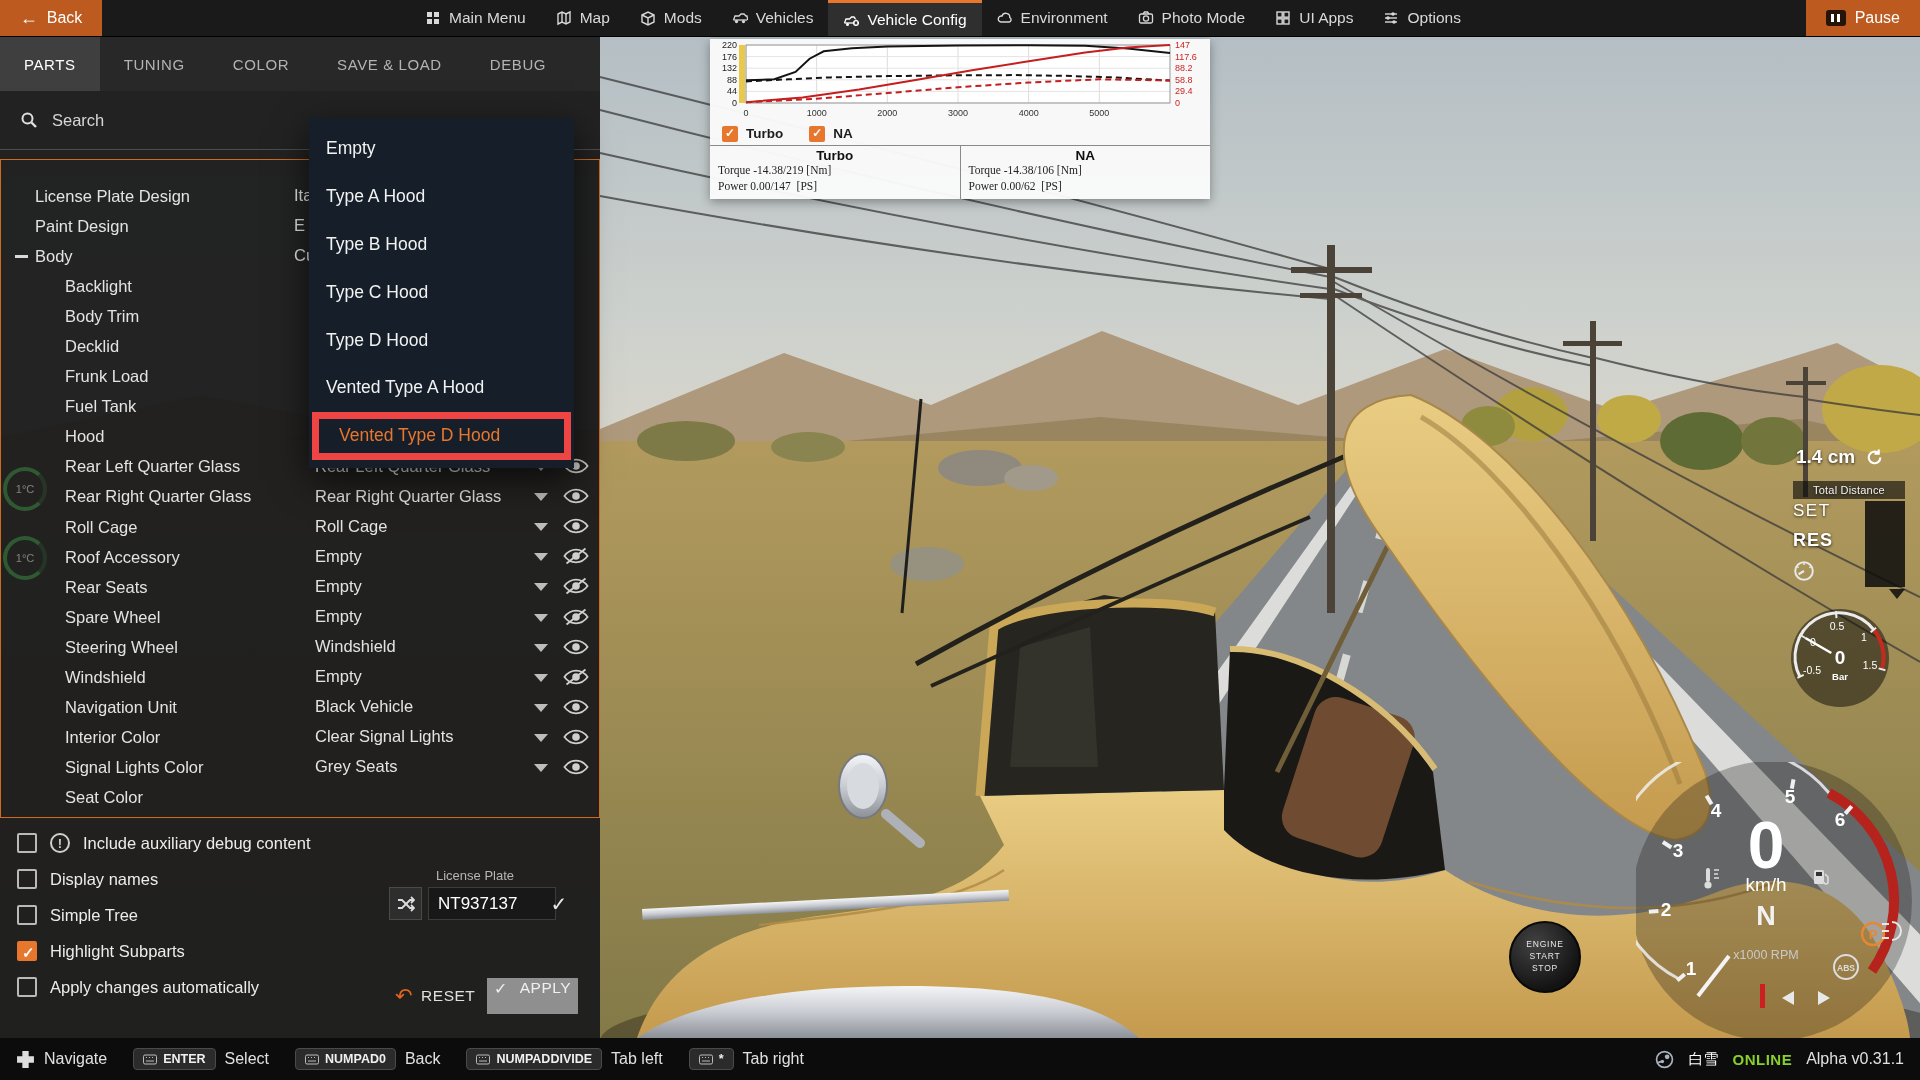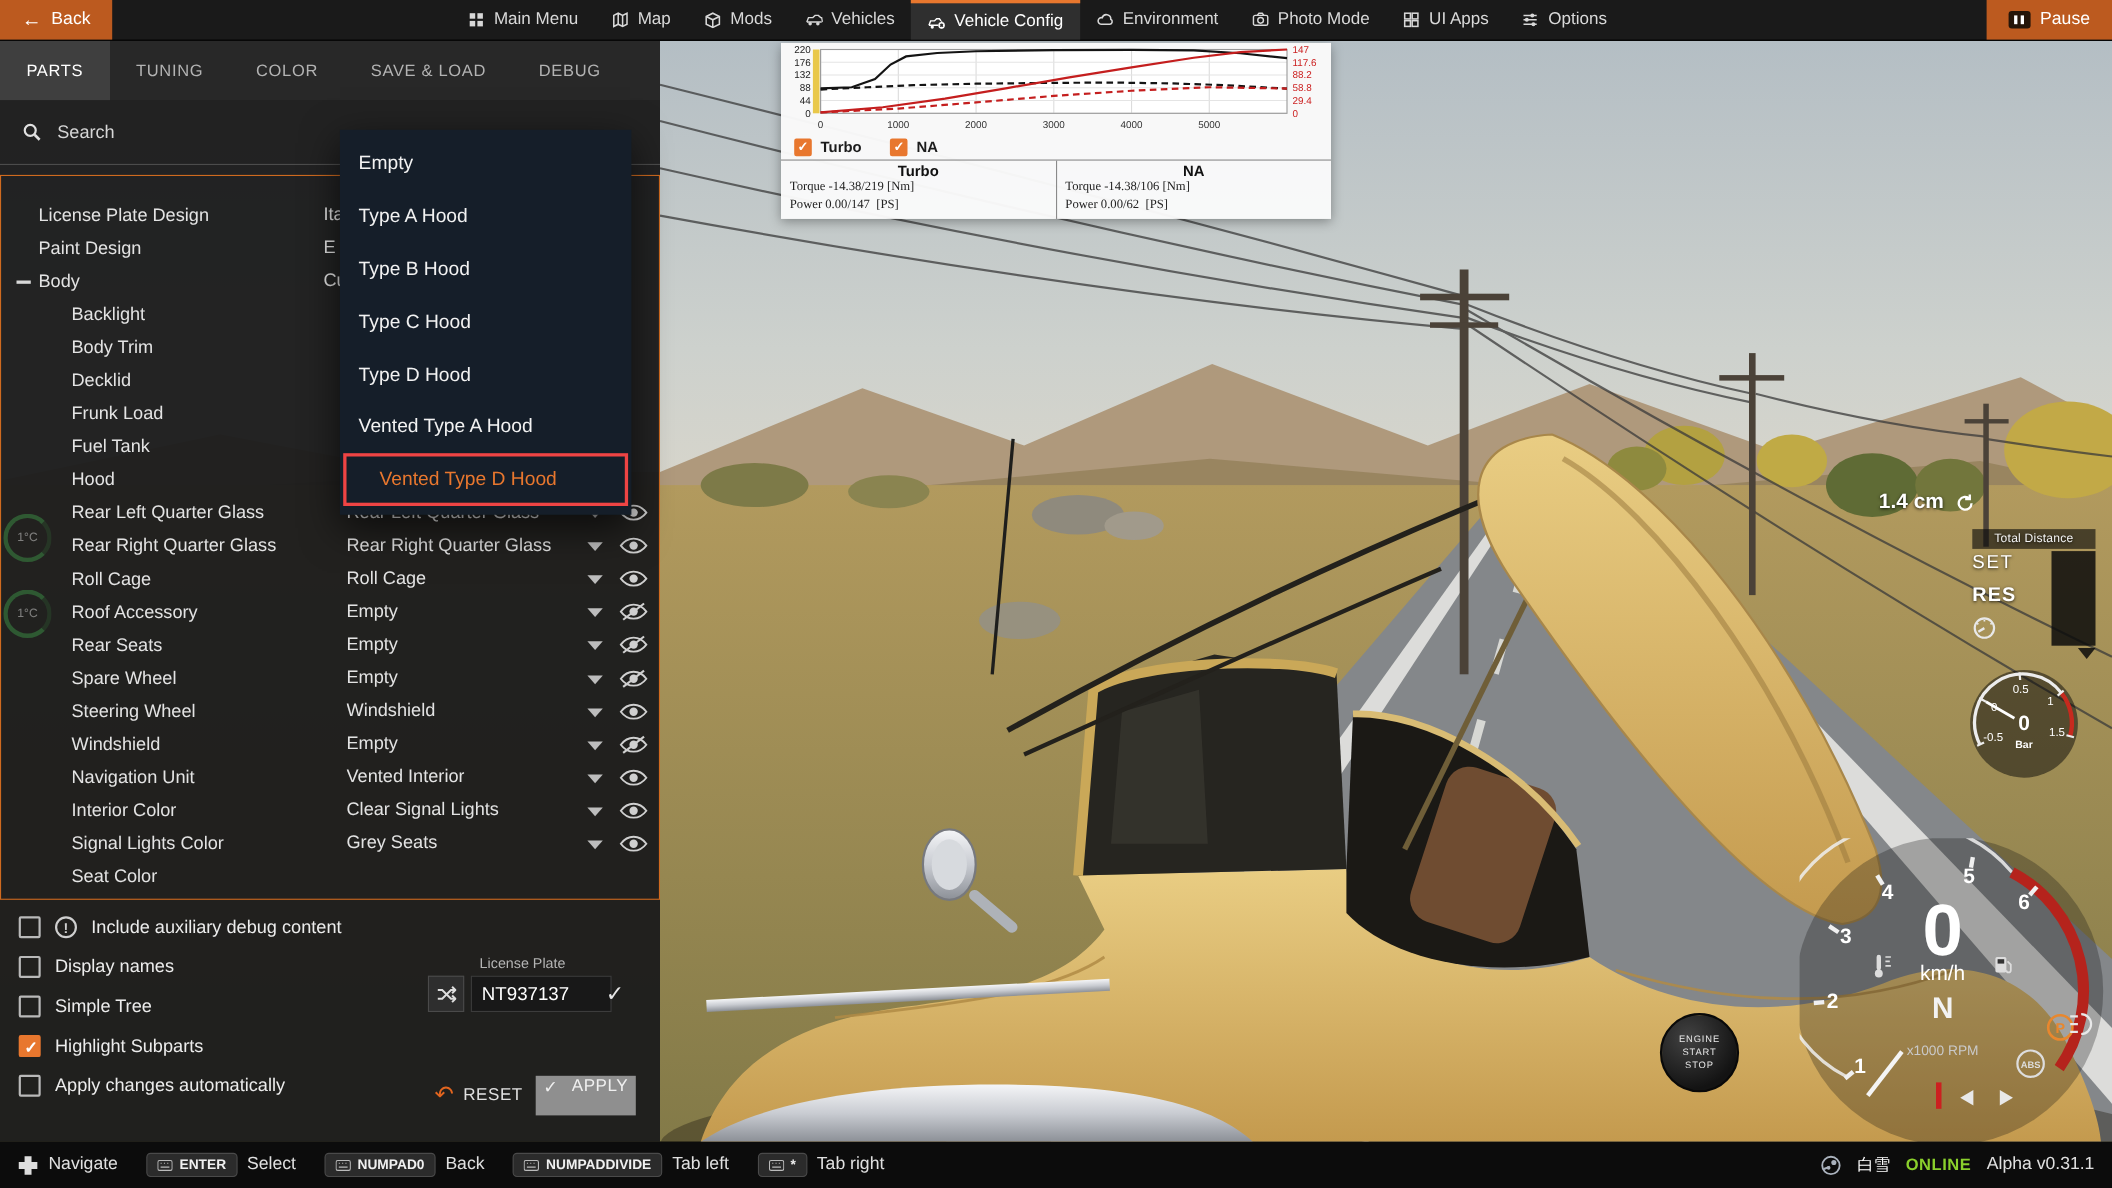--- a/index.html
+++ b/index.html
@@ -40,21 +40,21 @@
   .frag{height:30.1px;display:flex;align-items:center;color:#e3e3e3;font-size:16.5px}
   .value-col{position:absolute;top:414px;left:309px;width:289px}
   .vrow{position:relative;height:30.1px;display:flex;align-items:center;color:#e3e3e3;font-size:16.5px;padding-left:6px;box-sizing:border-box;cursor:pointer}
   .vrow .vtext{white-space:nowrap;overflow:hidden;max-width:212px}
   .chev{position:absolute;right:50px;top:50%;margin-top:-3px;width:0;height:0;border-left:7px solid transparent;border-right:7px solid transparent;border-top:8px solid #bdbdbd}
   .eye{position:absolute;right:8px;top:50%;transform:translateY(-50%);width:28px;height:19px}
 
   
   .dropdown{position:absolute;left:309px;top:118px;width:265px;height:350px;background:#151e29;z-index:30;box-shadow:0 12px 34px rgba(0,0,0,.65);padding-top:7px;box-sizing:border-box}
   .ditem{height:47.8px;display:flex;align-items:center;padding-left:17px;color:#f2f2f2;font-size:17.5px;cursor:pointer;box-sizing:border-box}
-  .ditem.selected{color:#e8772e;border:3px solid #ef4444;margin:0 3px;padding-left:30px}
+  .ditem.selected{color:#e8772e;border:7px solid #ef4444;margin:0 3px;padding-left:20px}
 
   
   .opts{position:absolute;left:17px;top:794px}
   .opt{display:flex;align-items:center;gap:13px;height:24px;margin-bottom:12px;color:#ececec;font-size:16.5px;cursor:pointer}
   .opt.mt{margin-top:10px}
   .cb{width:20px;height:20px;border:2px solid #b9b9b9;border-radius:2px;box-sizing:border-box;flex:none;position:relative;cursor:pointer}
   .cb.checked{background:#e8772e;border-color:#e8772e}
   .cb.checked::after{content:"✓";color:#fff;font-size:15px;font-weight:bold;position:absolute;left:3px;top:0px;line-height:20px}
   .info-badge{width:20px;height:20px;border:2px solid #cfcfcf;border-radius:50%;box-sizing:border-box;color:#cfcfcf;font-size:13px;font-weight:bold;display:flex;align-items:center;justify-content:center;flex:none}
   .info-badge::after{content:"!"}
@@ -78,21 +78,21 @@
   .ckb{width:16px;height:16px;background:#e8772e;border-radius:2px;position:relative;flex:none;cursor:pointer}
   .ckb::after{content:"✓";position:absolute;color:#fff;font-size:12px;font-weight:bold;left:3px;top:0}
   .legend-label{font-size:13.5px;color:#1c1c1c;margin:0 26px 0 8px;font-weight:bold}
   .readouts{display:flex;border-top:1px solid #8a8a8a;height:53px}
   .rcol{flex:1;padding-top:2px}
   .rcol + .rcol{border-left:1px solid #8a8a8a}
   .rtitle{text-align:center;font-weight:bold;font-size:13.5px;color:#111}
   .rline{font-family:Liberation Serif, serif;font-size:11.5px;color:#222;padding-left:8px;line-height:1.35;white-space:pre}
 
   
-  .ride{position:absolute;left:1708px;top:446px;display:flex;align-items:center;gap:10px;z-index:5;color:#fff;text-shadow:0 1px 3px rgba(0,0,0,.85);font-size:19px;font-weight:bold}
+  .ride{position:absolute;left:1796px;top:446px;display:flex;align-items:center;gap:10px;z-index:5;color:#fff;text-shadow:0 1px 3px rgba(0,0,0,.85);font-size:19px;font-weight:bold}
   .cruise{position:absolute;left:1793px;top:481px;width:112px;z-index:5;color:#fff;text-shadow:0 1px 3px rgba(0,0,0,.8)}
   .cruise-strip{background:rgba(10,10,10,.62);font-size:11px;padding:3px 2px;text-align:center;letter-spacing:.2px;color:#f2f2f2}
   .cruise-body{display:flex;margin-top:2px}
   .cruise-left{flex:1}
   .cruise-set{font-size:17px;letter-spacing:1.5px;cursor:pointer}
   .cruise-res{font-size:18px;font-weight:bold;letter-spacing:1px;margin-top:9px;cursor:pointer}
   .cruise-iconrow{margin-top:9px}
   .cruise-lcd{width:40px;height:86px;background:rgba(12,12,12,.85)}
   .cruise-caret{width:0;height:0;border-left:8px solid transparent;border-right:8px solid transparent;border-top:10px solid rgba(12,12,12,.85);margin:2px 0 0 auto}
   .boost{position:absolute;left:1778px;top:596px;width:124px;height:124px;z-index:5}
@@ -460,21 +460,21 @@
       <div class="vrow">
           <span class="vtext">Empty</span>
           <span class="chev"></span>
           <svg class="eye" viewBox="0 0 26 18">
             <path d="M2 9 C8 1 18 1 24 9 C18 17 8 17 2 9 Z" fill="none" stroke="#cfcfcf" stroke-width="1.6"></path>
             <circle cx="13" cy="9" r="3.6" fill="#cfcfcf"></circle>
             <line x1="4" y1="16" x2="22" y2="2" stroke="#cfcfcf" stroke-width="1.8"></line>
           </svg>
         </div>
       <div class="vrow">
-          <span class="vtext">Vented Interior</span>
+          <span class="vtext">Black Vehicle</span>
           <span class="chev"></span>
           <svg class="eye" viewBox="0 0 26 18">
             <path d="M2 9 C8 1 18 1 24 9 C18 17 8 17 2 9 Z" fill="none" stroke="#cfcfcf" stroke-width="1.6"></path>
             <circle cx="13" cy="9" r="3.6" fill="#cfcfcf"></circle>
           </svg>
         </div>
       <div class="vrow">
           <span class="vtext">Clear Signal Lights</span>
           <span class="chev"></span>
           <svg class="eye" viewBox="0 0 26 18">

